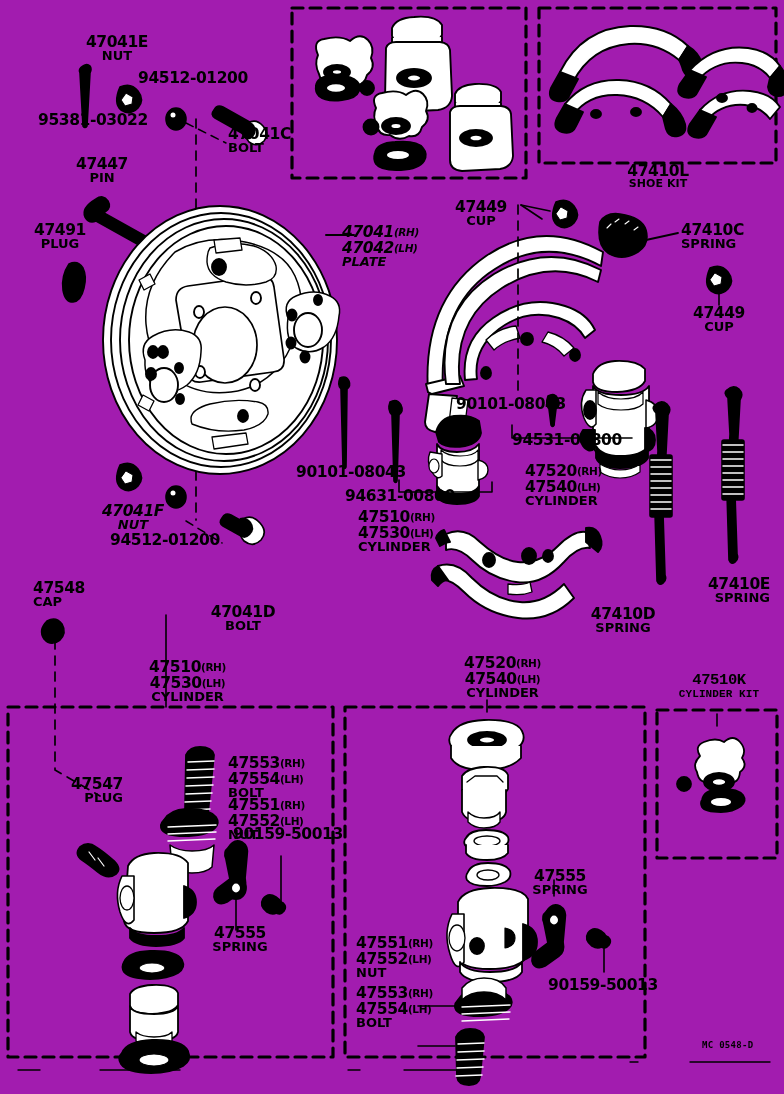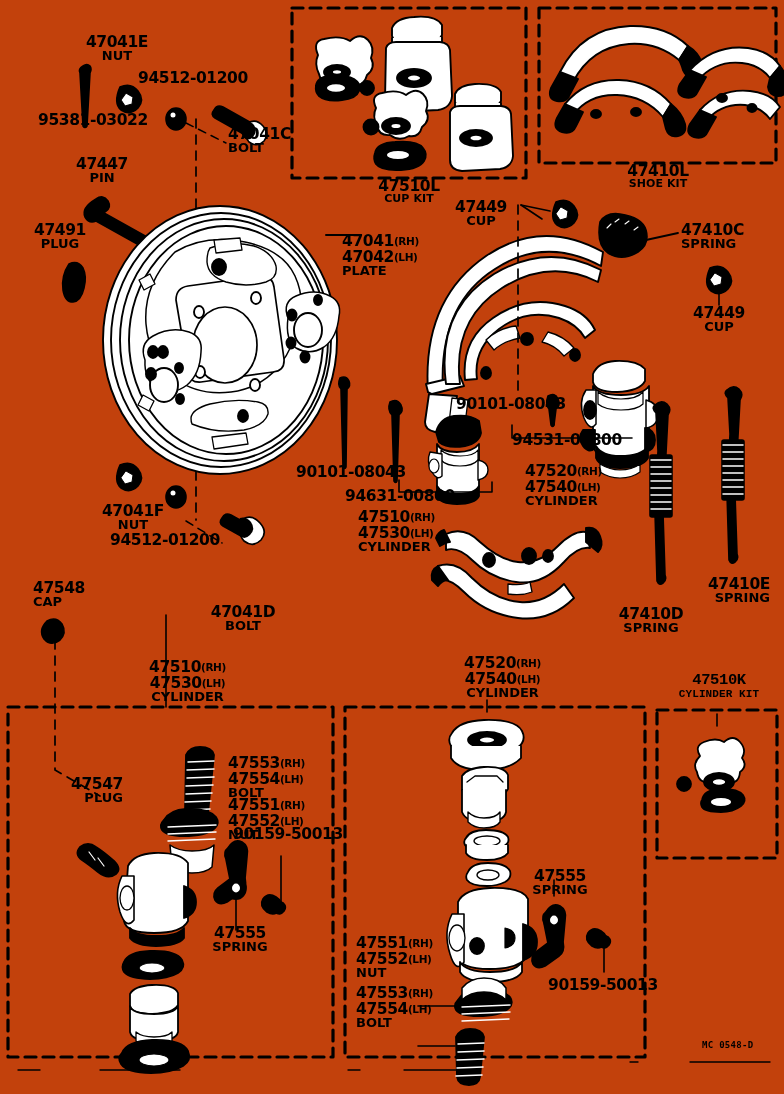--- a/index.html
+++ b/index.html
@@ -4,21 +4,21 @@
 <title>Parts Diagram</title>
 <style>
   html,body{margin:0;padding:0;background:#ffffff;}
   body{
     font-family:"DejaVu Sans","Liberation Sans",sans-serif;
     -webkit-font-smoothing:none;
   }
   #sheet{
     position:relative;
     width:784px;height:1094px;
-    background:#c2410c;
+    background:#a21caf;
     overflow:hidden;
   }
   #art{position:absolute;left:0;top:0;width:784px;height:1094px;}
 
   
   .lbl{
     position:absolute;
     color:#000;
     font-weight:bold;
     line-height:0.98;
@@ -421,34 +421,30 @@
   </div>
   <div class="lbl c" style="left:70px;top:156px;width:64px;">
     <span class="row"><span class="num">47447</span></span>
     <span class="sub">PIN</span>
   </div>
   <div class="lbl c" style="left:28px;top:222px;width:64px;">
     <span class="row"><span class="num">47491</span></span>
     <span class="sub">PLUG</span>
   </div>
 
-  <div class="lbl c kit" style="left:339px;top:178px;width:140px;">
-    <span class="row"><span class="num">47510L</span></span>
-    <span class="sub">CUP KIT</span>
-  </div>
   <div class="lbl c kit" style="left:588px;top:163px;width:140px;">
     <span class="row"><span class="num">47410L</span></span>
     <span class="sub">SHOE KIT</span>
   </div>
   <div class="lbl c kit" style="left:660px;top:673px;width:118px;font-family:Liberation Mono, monospace;">
     <span class="row"><span class="num">47510K</span></span>
     <span class="sub">CYLINDER KIT</span>
   </div>
 
-  <div class="lbl" style="left:342px;top:233px;">
+  <div class="lbl" style="left:342px;top:224px;font-style:italic;">
     <span class="row"><span class="num">47041</span><span class="sfx">(RH)</span></span>
     <span class="row"><span class="num">47042</span><span class="sfx">(LH)</span></span>
     <span class="sub">PLATE</span>
   </div>
 
   <div class="lbl c" style="left:449px;top:199px;width:64px;">
     <span class="row"><span class="num">47449</span></span>
     <span class="sub">CUP</span>
   </div>
 
@@ -479,30 +475,30 @@
     <span class="row"><span class="num">47510</span><span class="sfx">(RH)</span></span>
     <span class="row"><span class="num">47530</span><span class="sfx">(LH)</span></span>
     <span class="sub">CYLINDER</span>
   </div>
   <div class="lbl" style="left:525px;top:463px;">
     <span class="row"><span class="num">47520</span><span class="sfx">(RH)</span></span>
     <span class="row"><span class="num">47540</span><span class="sfx">(LH)</span></span>
     <span class="sub">CYLINDER</span>
   </div>
 
-  <div class="lbl c" style="left:611px;top:606px;width:80px;text-align:center;">
+  <div class="lbl c" style="left:583px;top:606px;width:80px;text-align:center;">
     <span class="row"><span class="num">47410D</span></span>
     <span class="sub">SPRING</span>
   </div>
   <div class="lbl c" style="left:690px;top:576px;width:80px;text-align:right;">
     <span class="row"><span class="num">47410E</span></span>
     <span class="sub">SPRING</span>
   </div>
 
-  <div class="lbl c" style="left:96px;top:503px;width:74px;">
+  <div class="lbl c" style="left:96px;top:503px;width:74px;font-style:italic;">
     <span class="row"><span class="num">47041F</span></span>
     <span class="sub">NUT</span>
   </div>
   <div class="lbl" style="left:110px;top:532px;">
     <span class="num">94512-01200</span>
   </div>
   <div class="lbl c" style="left:205px;top:556px;width:76px;margin-top:48px;">
     <span class="row"><span class="num">47041D</span></span>
     <span class="sub">BOLT</span>
   </div>

